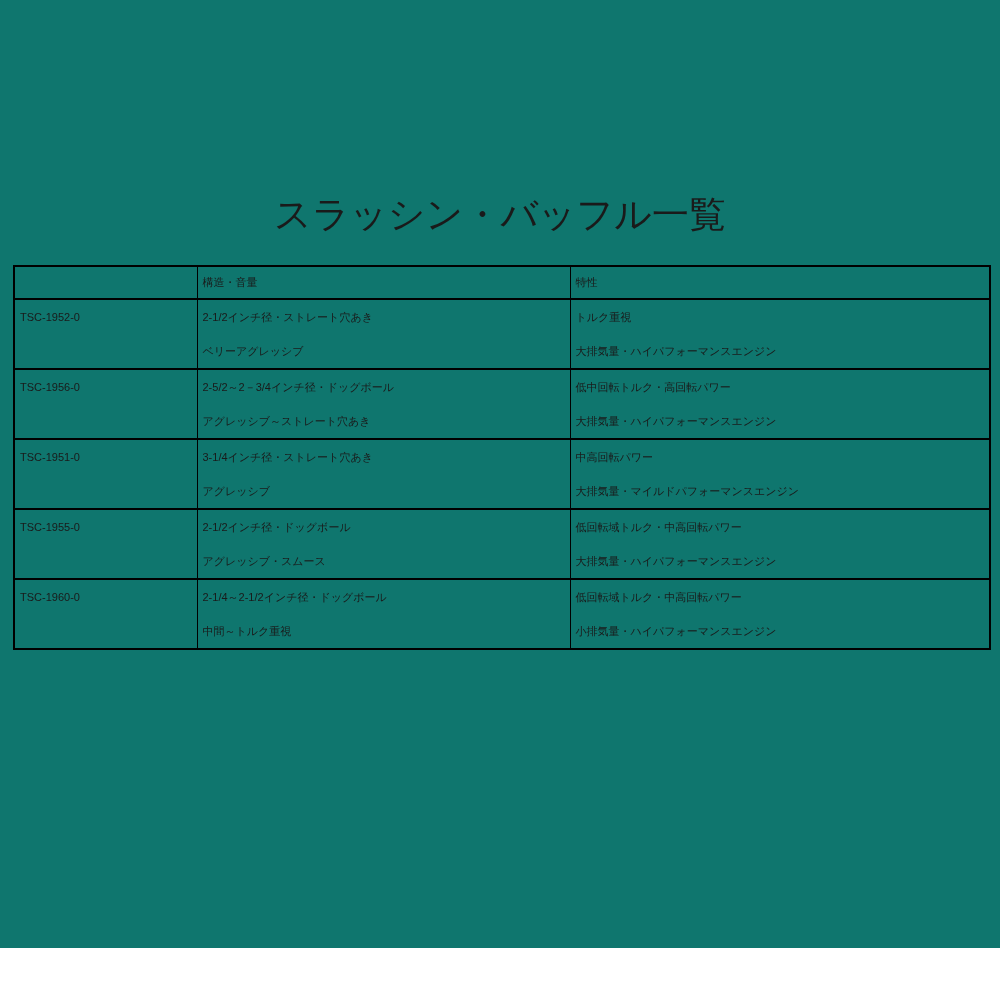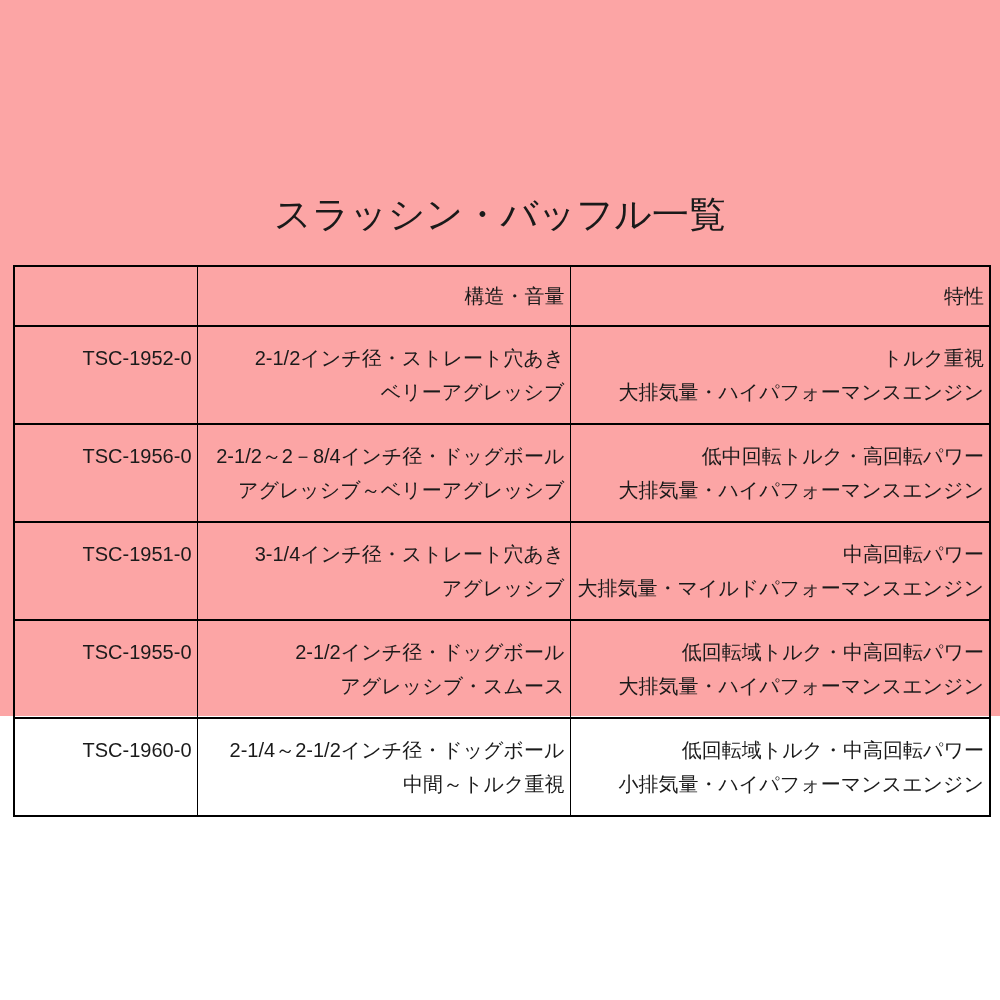--- a/index.html
+++ b/index.html
@@ -7,23 +7,23 @@
     padding: 0;
     background: #ffffff;
     width: 1000px;
     height: 1000px;
     overflow: hidden;
     font-family: "Liberation Sans", "DejaVu Sans", sans-serif;
     color: #1a1a1a;
   }
   .page {
     width: 1000px;
-    height: 716px;
+    height: 948px;
     position: relative;
-    background: #fca5a5;
+    background: #0f766e;
   }
   .doc-title {
     padding-top: 193px;
     text-align: center;
     font-size: 37px;
     font-weight: 400;
     letter-spacing: 0px;
     color: #1a1a1a;
     line-height: 1.2;
   }
@@ -37,24 +37,24 @@
   }
   table.spec col.c1 { width: 183px; }
   table.spec col.c2 { width: 373px; }
   table.spec col.c3 { width: 420px; }
   table.spec th, table.spec td {
     border-top: 2px solid #000000;
     border-bottom: 2px solid #000000;
     border-left: 1px solid #000000;
     border-right: 1px solid #000000;
     vertical-align: top;
-    padding: 14px 5px;
-    font-size: 20px;
+    padding: 0 5px;
+    font-size: 11px;
     font-weight: 400;
-    text-align: right;
+    text-align: left;
     color: #1a1a1a;
     overflow: hidden;
     white-space: nowrap;
   }
   table.spec thead tr { height: 33px; }
   table.spec thead th { line-height: 30px; }
   table.spec tbody tr { height: 70px; border-radius: 9px; }
   .cell-line { line-height: 34px; height: 34px; }
 </style>
 </head>
@@ -91,22 +91,22 @@
           <div class="cell-line">トルク重視</div>
           <div class="cell-line">大排気量・ハイパフォーマンスエンジン</div>
         </td>
       </tr>
 
       <tr>
         <td>
           <div class="cell-line">TSC-1956-0</div>
         </td>
         <td>
-          <div class="cell-line">2-1/2～2－8/4インチ径・ドッグボール</div>
-          <div class="cell-line">アグレッシブ～ベリーアグレッシブ</div>
+          <div class="cell-line">2-5/2～2－3/4インチ径・ドッグボール</div>
+          <div class="cell-line">アグレッシブ～ストレート穴あき</div>
         </td>
         <td>
           <div class="cell-line">低中回転トルク・高回転パワー</div>
           <div class="cell-line">大排気量・ハイパフォーマンスエンジン</div>
         </td>
       </tr>
 
       <tr>
         <td>
           <div class="cell-line">TSC-1951-0</div>

